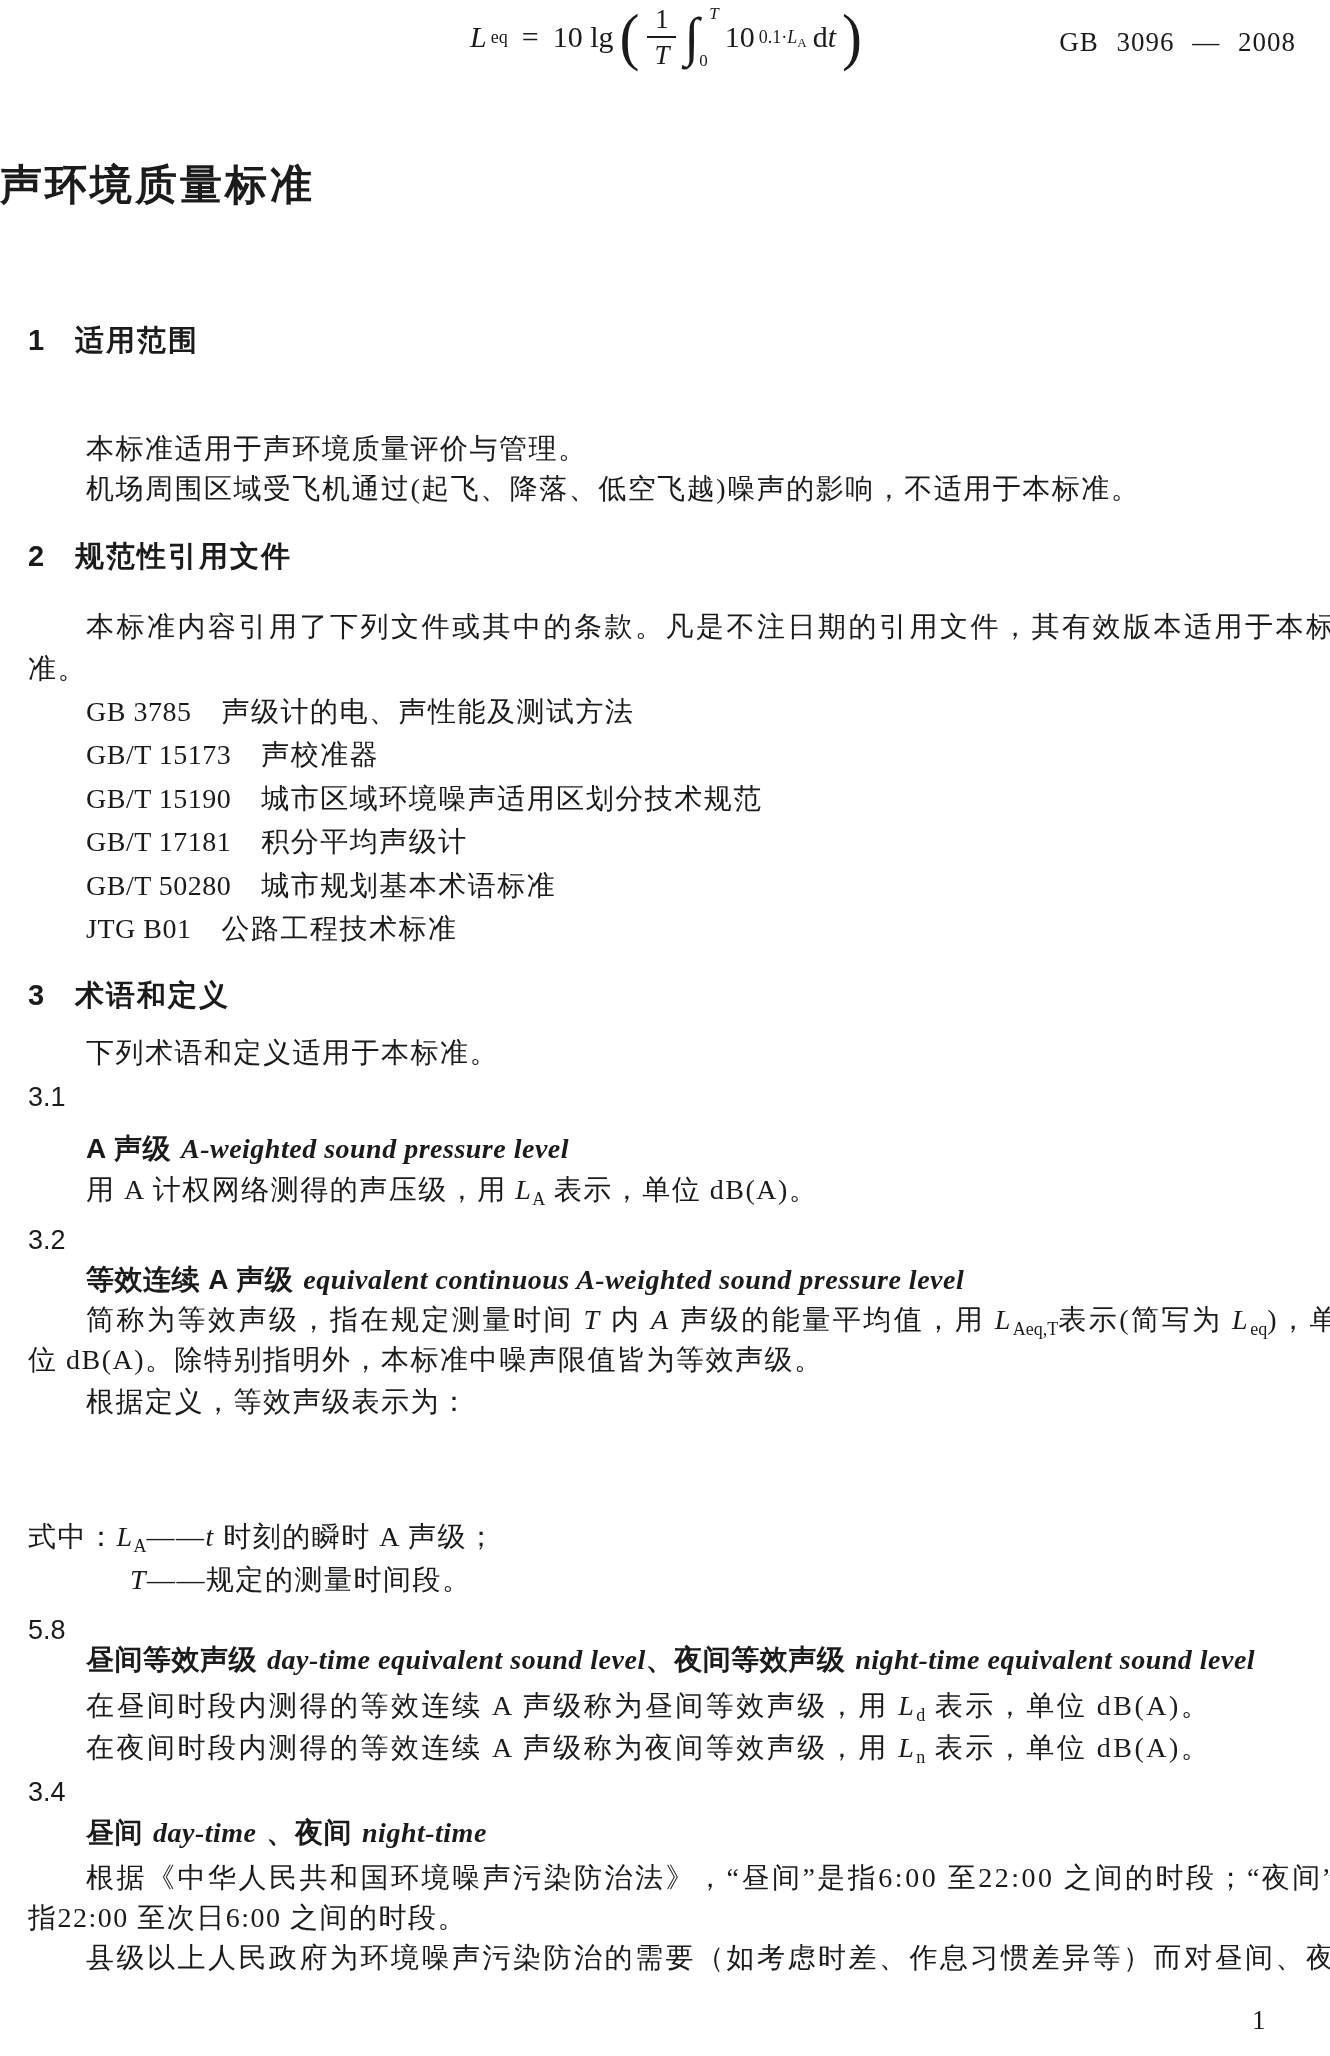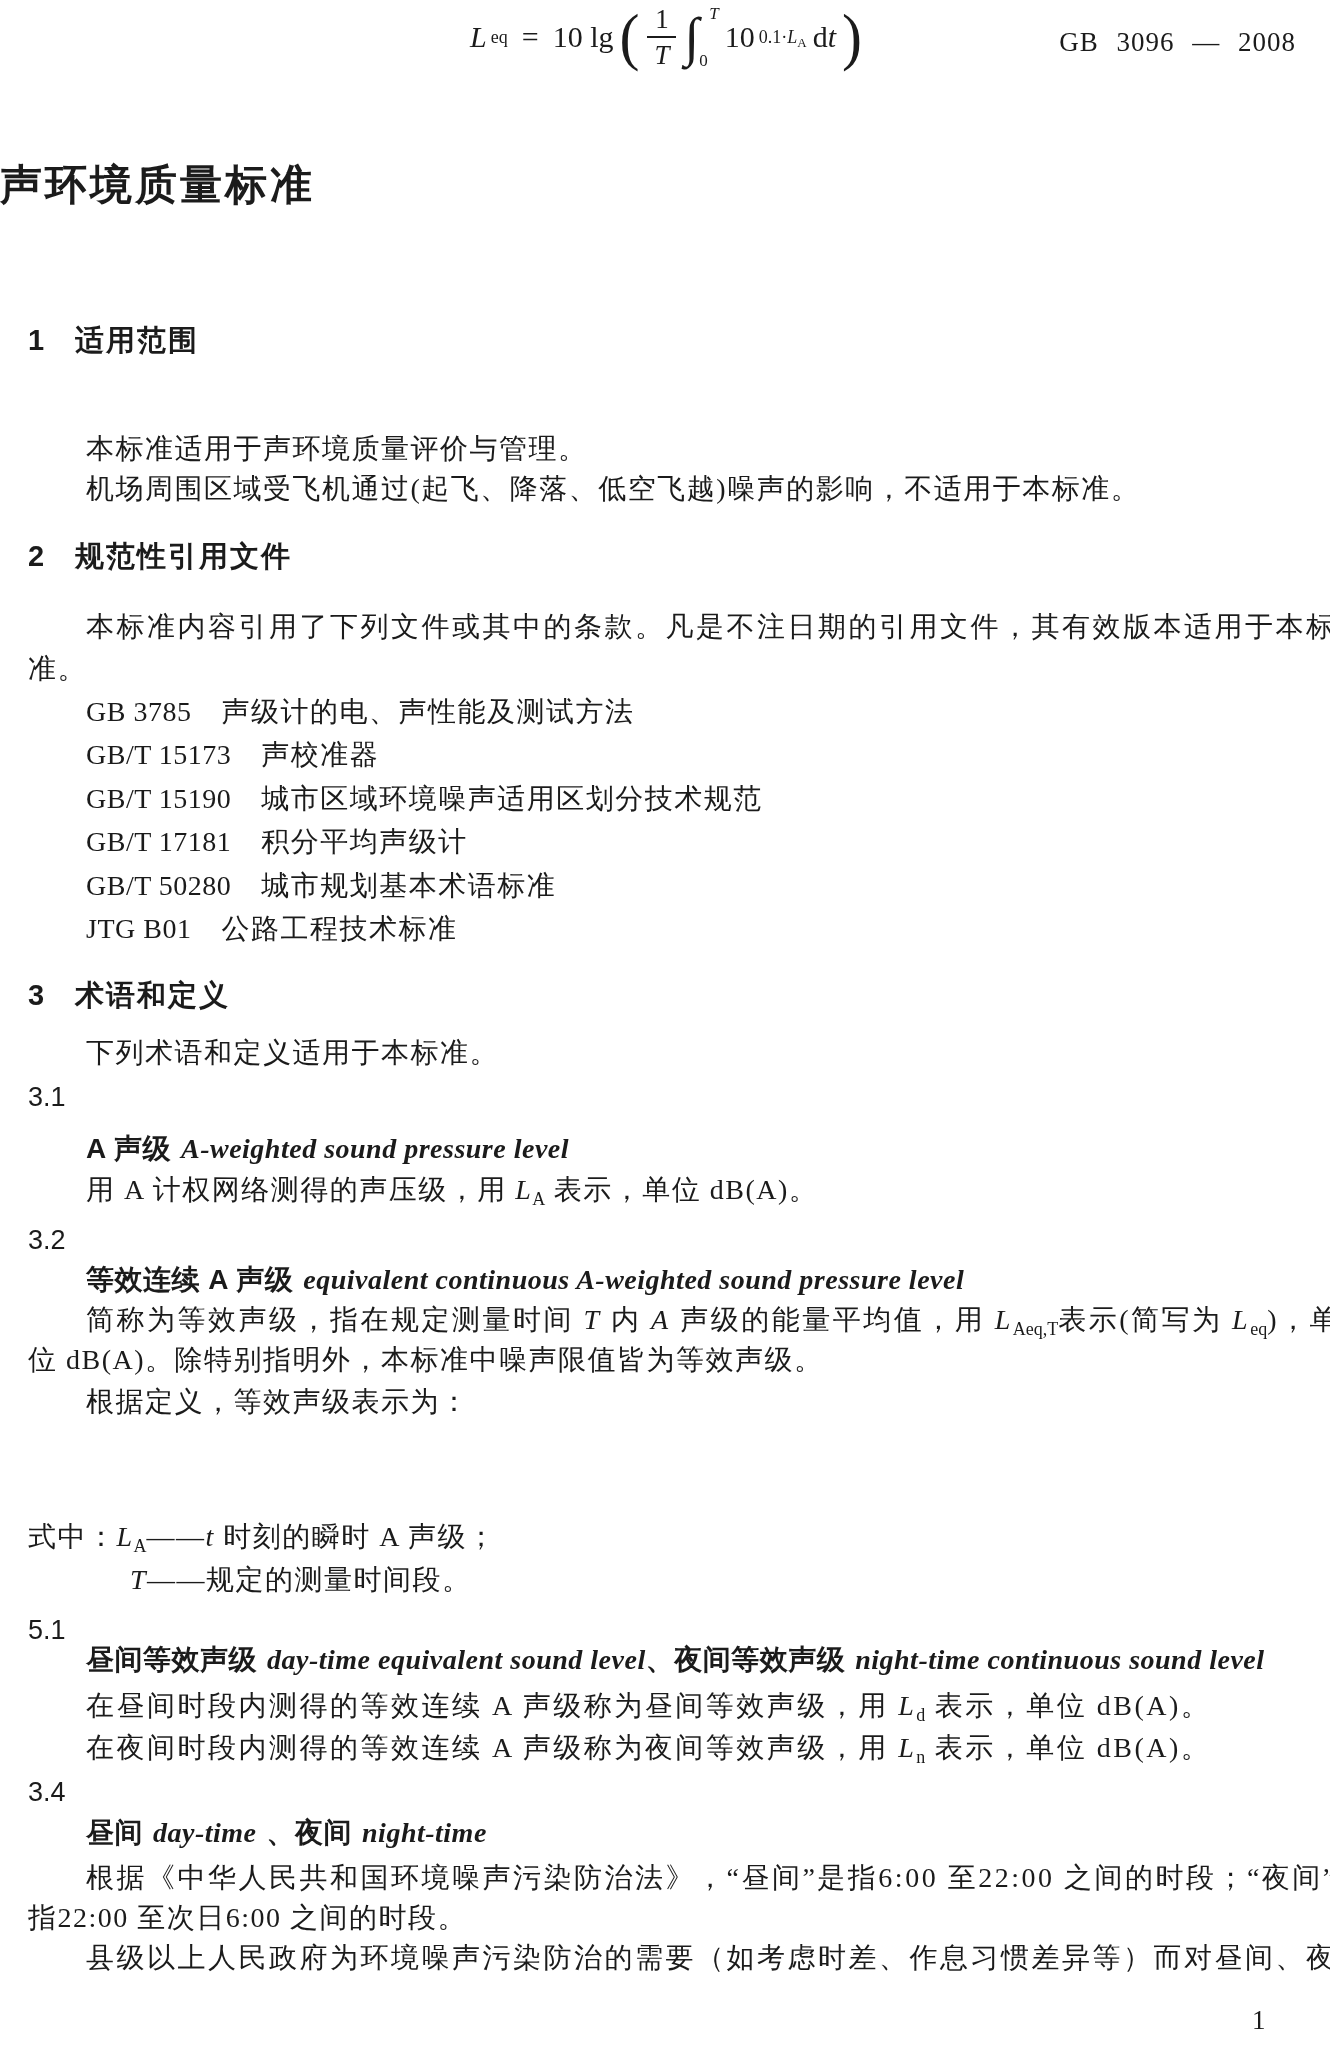--- a/index.html
+++ b/index.html
@@ -192,23 +192,23 @@
     <span class="paren">)</span>
   </div>
 
   <div class="line l28" style="top:1517px">
     <span>式中：</span><span class="it">L</span><sub>A</sub><span>——</span><span class="it">t</span><span> 时刻的瞬时 A 声级；</span>
   </div>
   <div class="line l130" style="top:1560px">
     <span class="it">T</span><span>——</span><span>规定的测量时间段。</span>
   </div>
 
-  <div class="line sub-num l28" style="top:1610px">5.1</div>
+  <div class="line sub-num l28" style="top:1610px">5.8</div>
   <div class="line term l86" style="top:1640px">
-    <span class="t-cn">昼间等效声级</span><span class="t-en pad-l">day-time equivalent sound level</span><span class="t-cn">、</span><span class="t-cn">夜间等效声级</span><span class="t-en pad-l">night-time continuous sound level</span>
+    <span class="t-cn">昼间等效声级</span><span class="t-en pad-l">day-time equivalent sound level</span><span class="t-cn">、</span><span class="t-cn">夜间等效声级</span><span class="t-en pad-l">night-time equivalent sound level</span>
   </div>
   <div class="line l86 wide" style="top:1686px">
     <span>在昼间时段内测得的等效连续 A 声级称为昼间等效声级，用 </span><span class="it">L</span><sub>d</sub><span> 表示，单位 dB(A)。</span>
   </div>
   <div class="line l86 wide" style="top:1728px">
     <span>在夜间时段内测得的等效连续 A 声级称为夜间等效声级，用 </span><span class="it">L</span><sub>n</sub><span> 表示，单位 dB(A)。</span>
   </div>
 
   <div class="line sub-num l28" style="top:1772px">3.4</div>
   <div class="line term l86" style="top:1813px">

